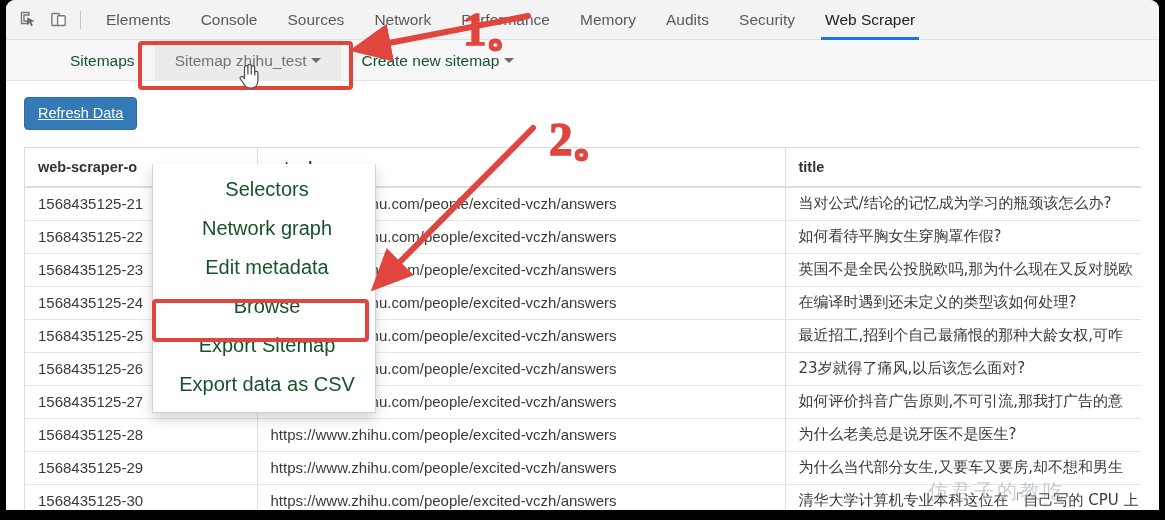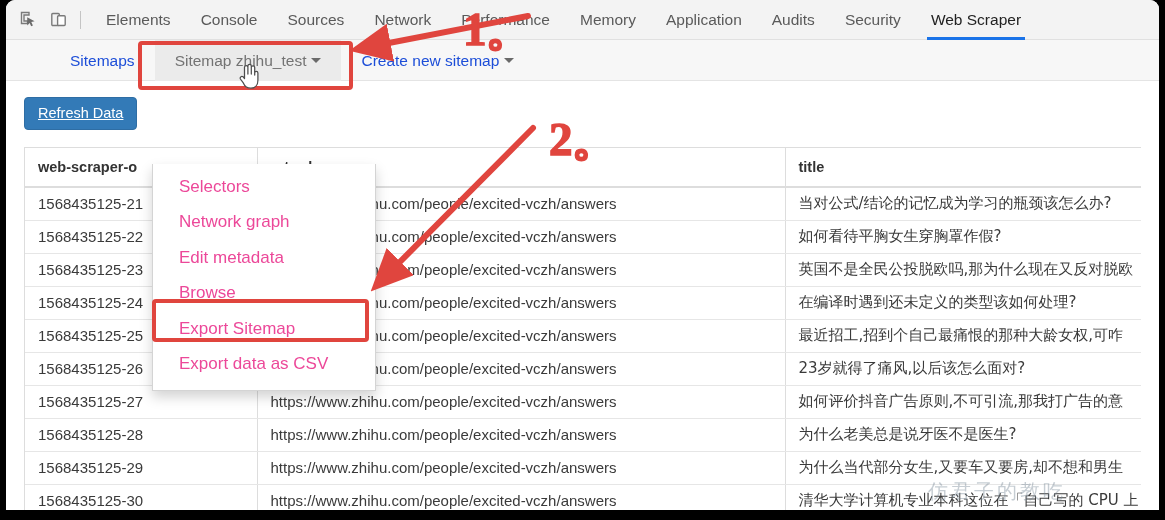--- a/index.html
+++ b/index.html
@@ -84,21 +84,21 @@
     position: relative;
     height: 41px;
     background: #f7f7f7;
     border-bottom: 1px solid #e4e4e4;
     display: flex;
     align-items: center;
     padding-left: 44px;
   }
   .subnav-item {
     font-size: 15.5px;
-    color: #1d4ed8;
+    color: #14532d;
     height: 41px;
     line-height: 41px;
     padding: 0 20px;
     white-space: nowrap;
     cursor: pointer;
   }
   .subnav-item.selected {
     background: #ebebeb;
     color: #737373;
   }
@@ -180,26 +180,27 @@
     top: 83px;
     width: 224px;
     background: #fff;
     border: 1px solid #d4d4d4;
     border-top: none;
     box-shadow: 0 6px 12px rgba(0,0,0,.175);
     padding: 6px 0 8px 0;
     z-index: 40;
   }
   .dropdown-item {
-    font-size: 17px;
-    color: #ec4899;
+    font-size: 20px;
+    color: #14532d;
     padding: 7px 20px 8px 26px;
     white-space: nowrap;
     cursor: pointer;
     line-height: 1.2;
+    text-align: center;
   }
 
   
   .anno { position: absolute; z-index: 60; pointer-events: none; }
   .red-box {
     position: absolute;
     border: 4px solid #e0453e;
     border-radius: 4px;
     z-index: 60;
     pointer-events: none;
@@ -270,21 +271,20 @@
 
       <div class="strip-divider"></div>
 
       <div class="tabs">
         <div class="tab">Elements</div>
         <div class="tab">Console</div>
         <div class="tab">Sources</div>
         <div class="tab">Network</div>
         <div class="tab">Performance</div>
         <div class="tab">Memory</div>
-        <div class="tab">Application</div>
         <div class="tab">Audits</div>
         <div class="tab">Security</div>
         <div class="tab active">Web Scraper</div>
       </div>
     </div>
 
     <div class="subnav">
       <div class="subnav-item">
         <span>Sitemaps</span>
       </div>

